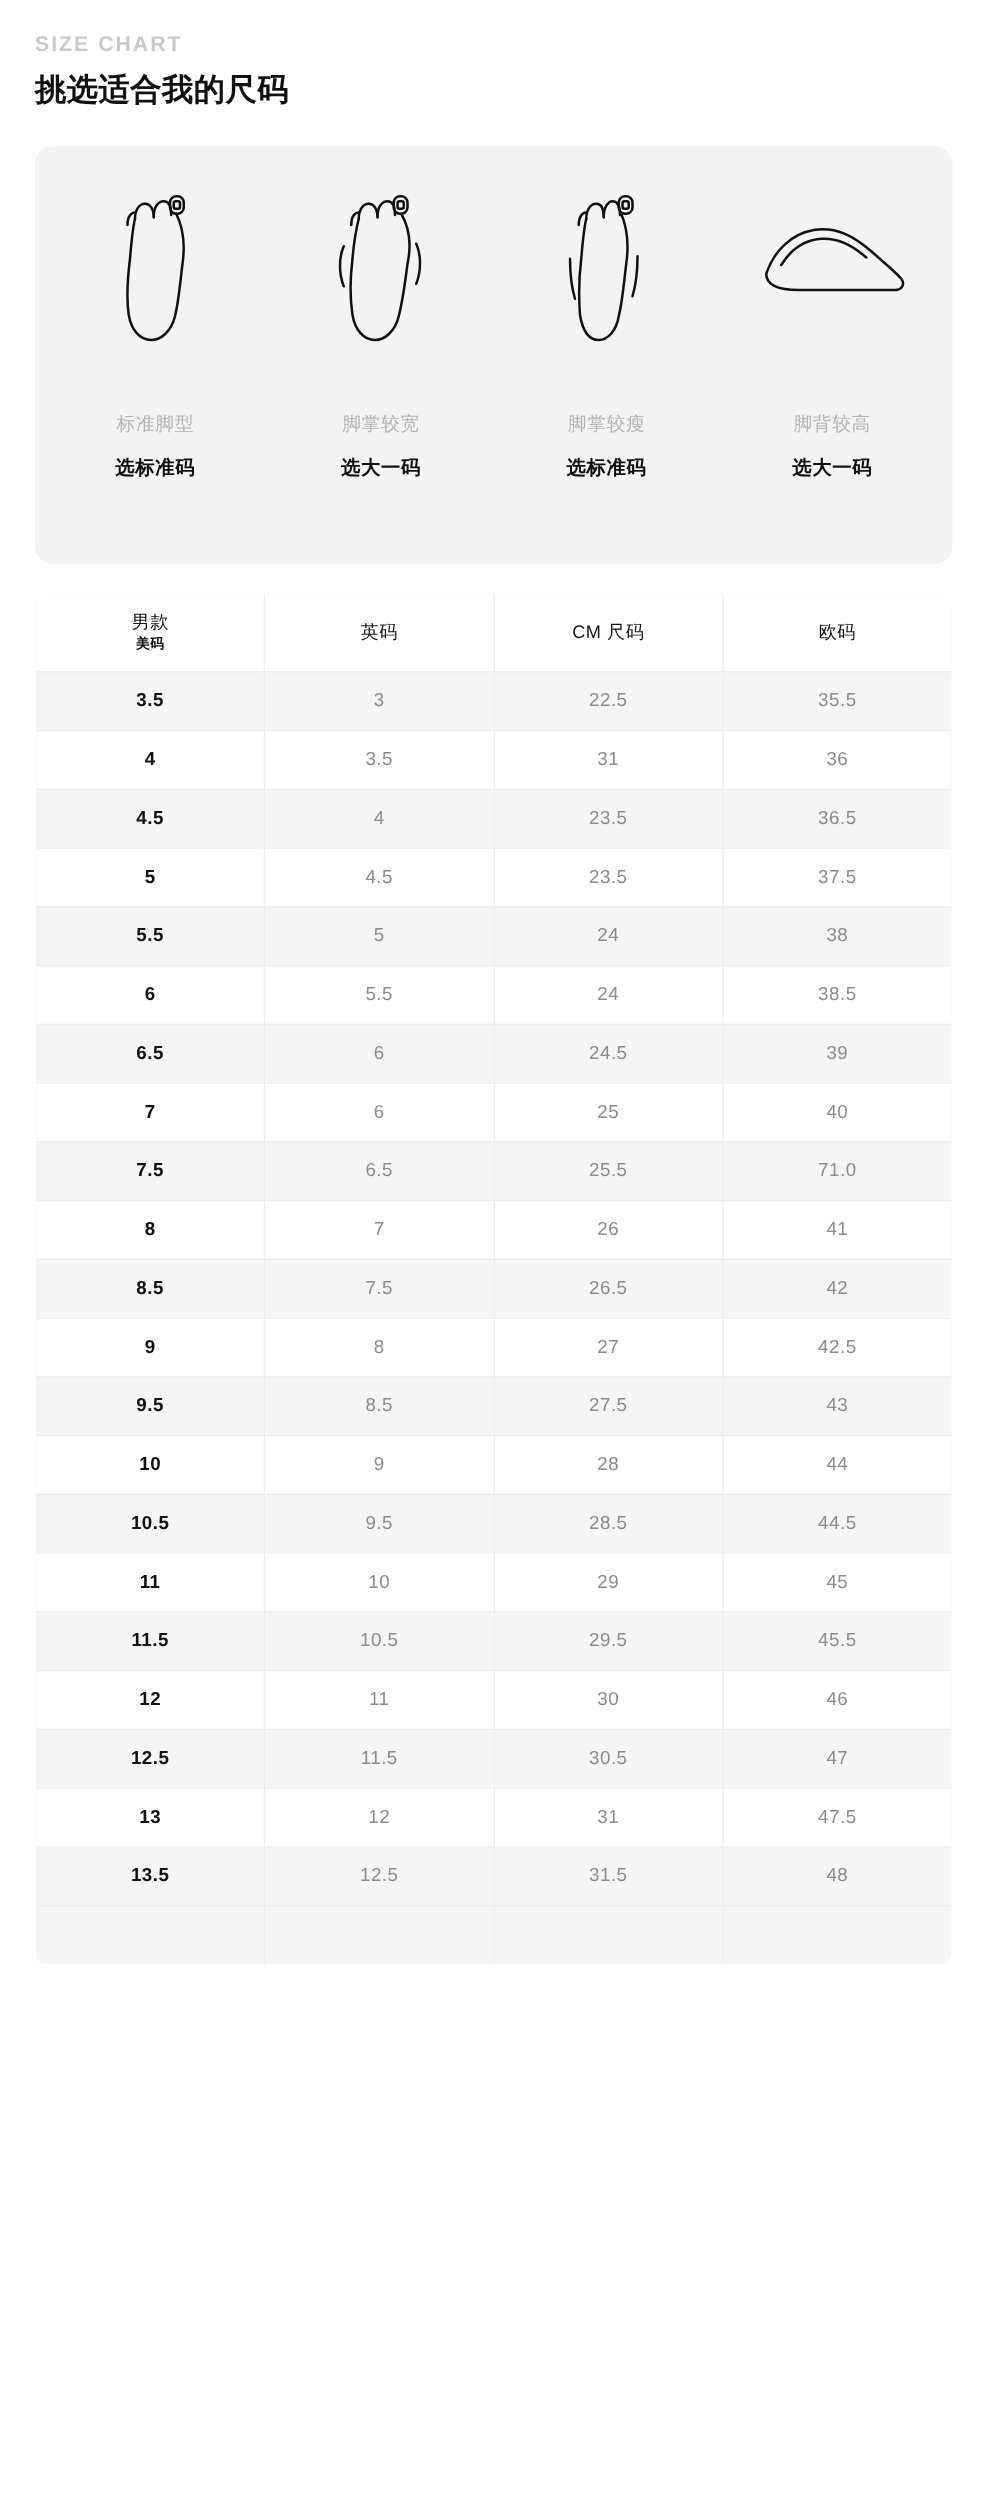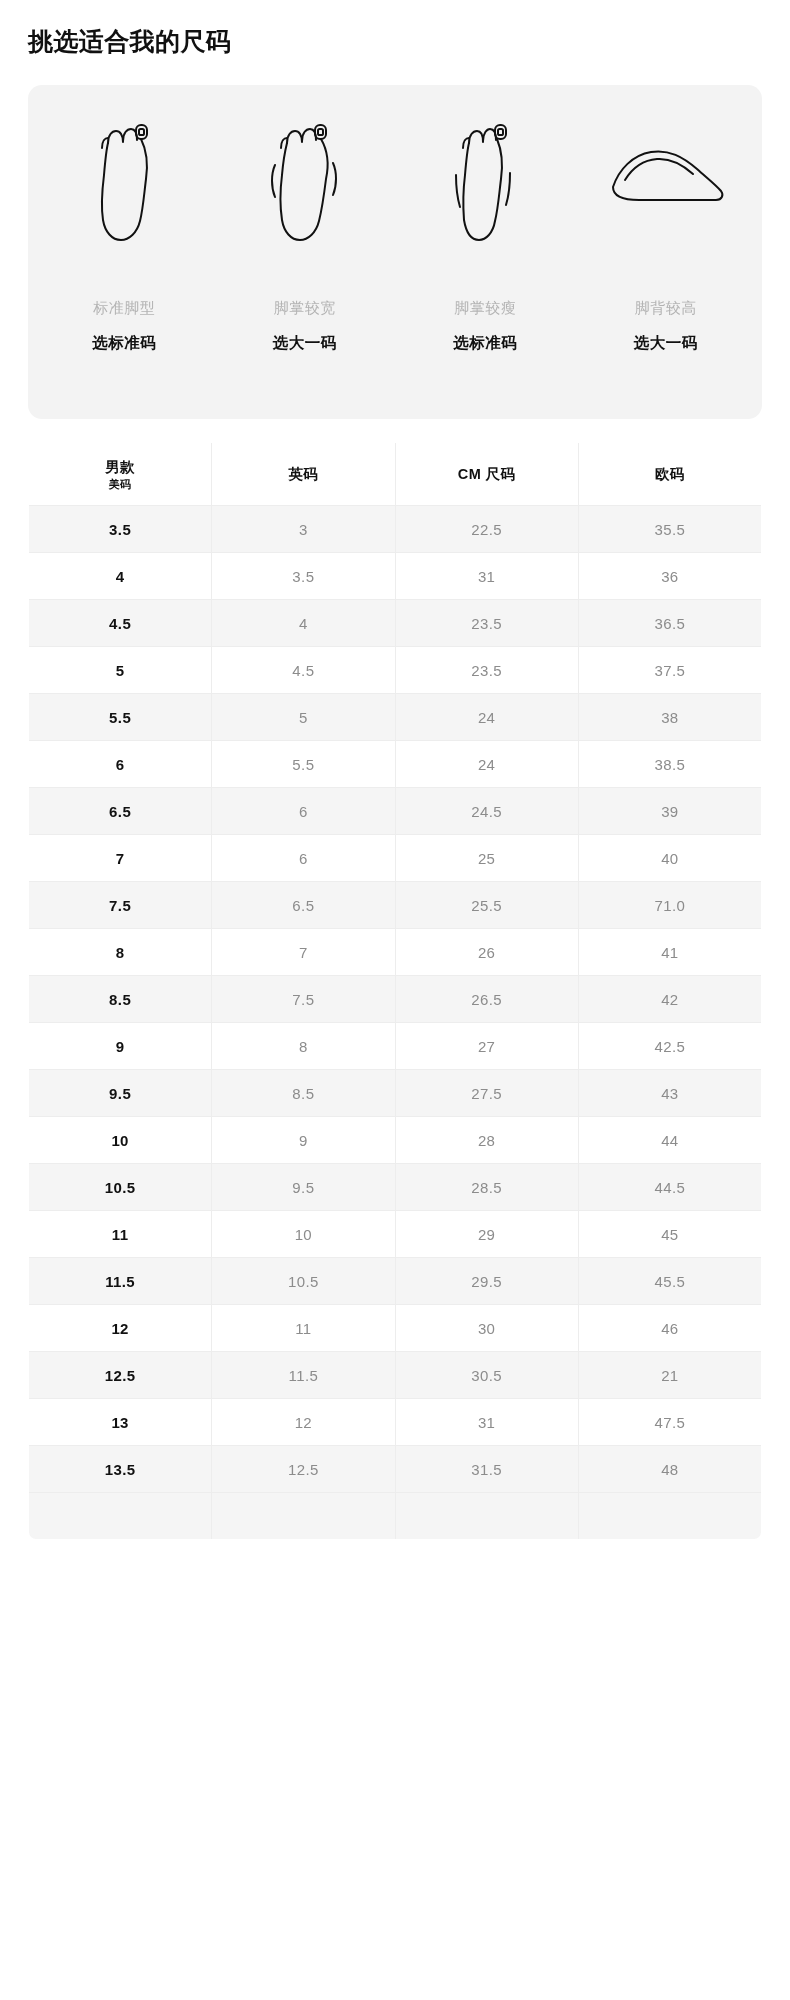--- a/index.html
+++ b/index.html
@@ -28,20 +28,21 @@
     padding-top: 26px;
   }
   .eyebrow {
     font-size: 17px;
     font-weight: 700;
     letter-spacing: 1.6px;
     color: #c9c9c9;
     line-height: 1.2;
   }
   .page-title {
+    margin-top: 11px;
     font-size: 25px;
     font-weight: 700;
     letter-spacing: 0.4px;
     color: #111111;
     line-height: 1.25;
   }
 
   
   .foot-card {
     margin-top: 28px;
@@ -119,21 +120,21 @@
     border-right: none;
   }
   .size-table thead th {
     background: #ffffff;
     height: 54px;
     padding: 4px 0;
   }
   .th-main {
     display: block;
     font-size: 14.5px;
-    font-weight: 700;
+    font-weight: 400;
     color: #111111;
     line-height: 1.25;
     letter-spacing: 0.4px;
   }
   .th-sub {
     display: block;
     font-size: 11px;
     font-weight: 700;
     color: #111111;
     line-height: 1.3;
@@ -158,20 +159,21 @@
     font-weight: 700;
     color: #111111;
   }
 </style>
 </head>
 <body>
 
 <div class="page">
 
   <div class="header">
+    <div class="eyebrow">SIZE CHART</div>
     <div class="page-title">挑选适合我的尺码</div>
   </div>
 
   <div class="foot-card">
 
     <div class="foot-col">
       <div class="foot-art">
         <svg width="70" height="130" viewBox="0 0 70 130">
           <g fill="none" stroke="#111" stroke-width="2" stroke-linecap="round" stroke-linejoin="round">
             <path d="M52 22 C58 34 59 48 57 62 C55 78 54 92 51 104 C48 116 40 123 32 123 C23 123 16 115 14 103 C12 90 13 74 15 58 C16 46 17 34 19 26"></path>
@@ -365,21 +367,21 @@
         <tr class="even">
           <td class="c0">12</td>
           <td class="c1">11</td>
           <td class="c2">30</td>
           <td class="c3">46</td>
         </tr>
         <tr class="odd">
           <td class="c0">12.5</td>
           <td class="c1">11.5</td>
           <td class="c2">30.5</td>
-          <td class="c3">21</td>
+          <td class="c3">47</td>
         </tr>
         <tr class="even">
           <td class="c0">13</td>
           <td class="c1">12</td>
           <td class="c2">31</td>
           <td class="c3">47.5</td>
         </tr>
         <tr class="odd">
           <td class="c0">13.5</td>
           <td class="c1">12.5</td>

